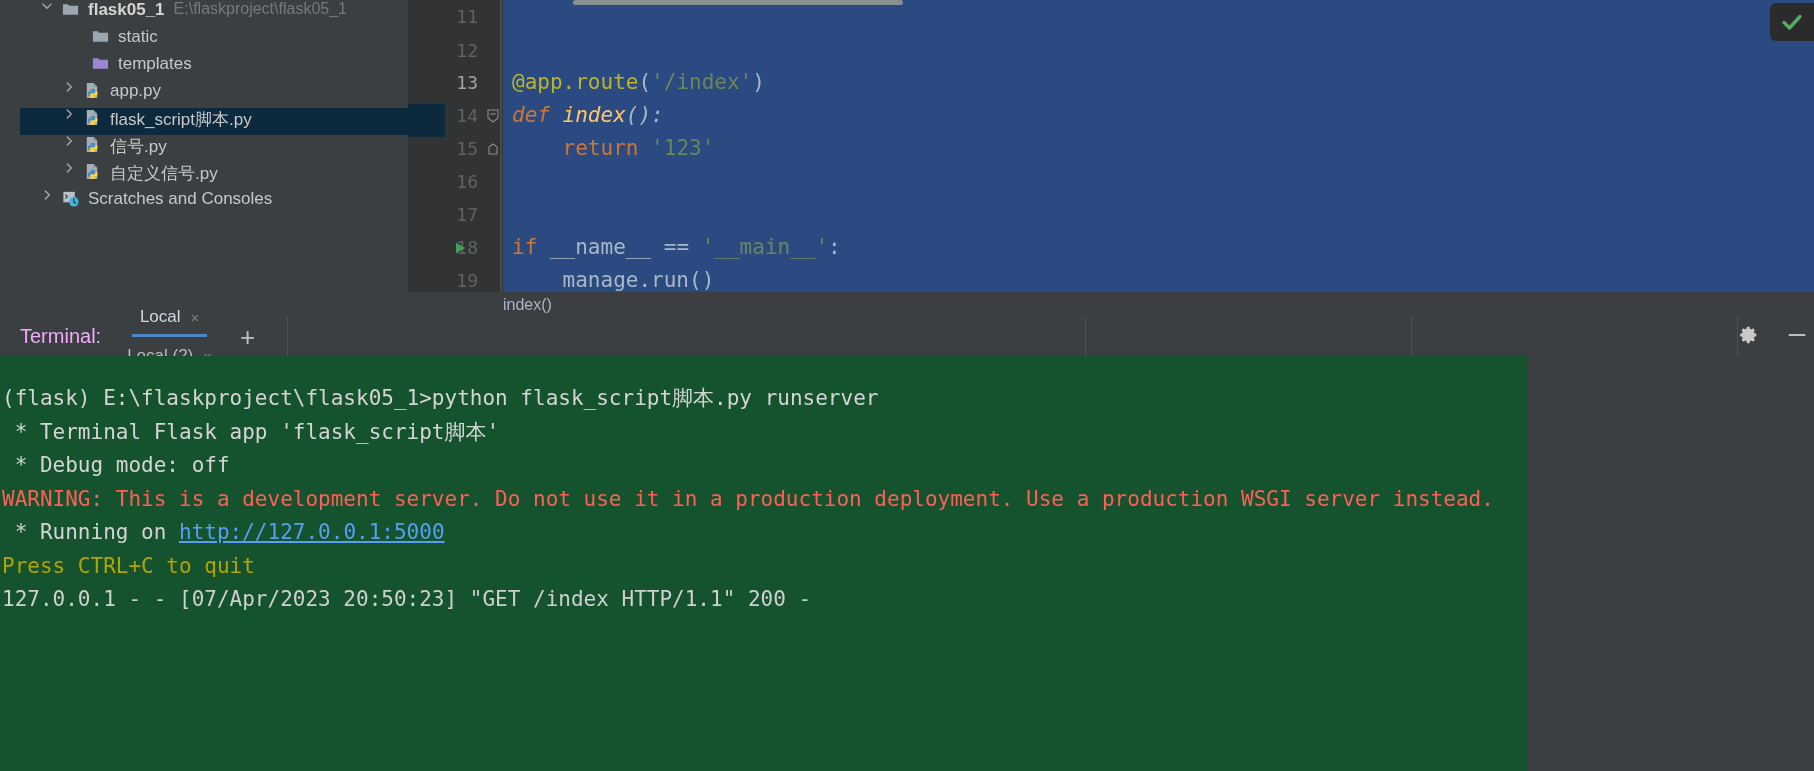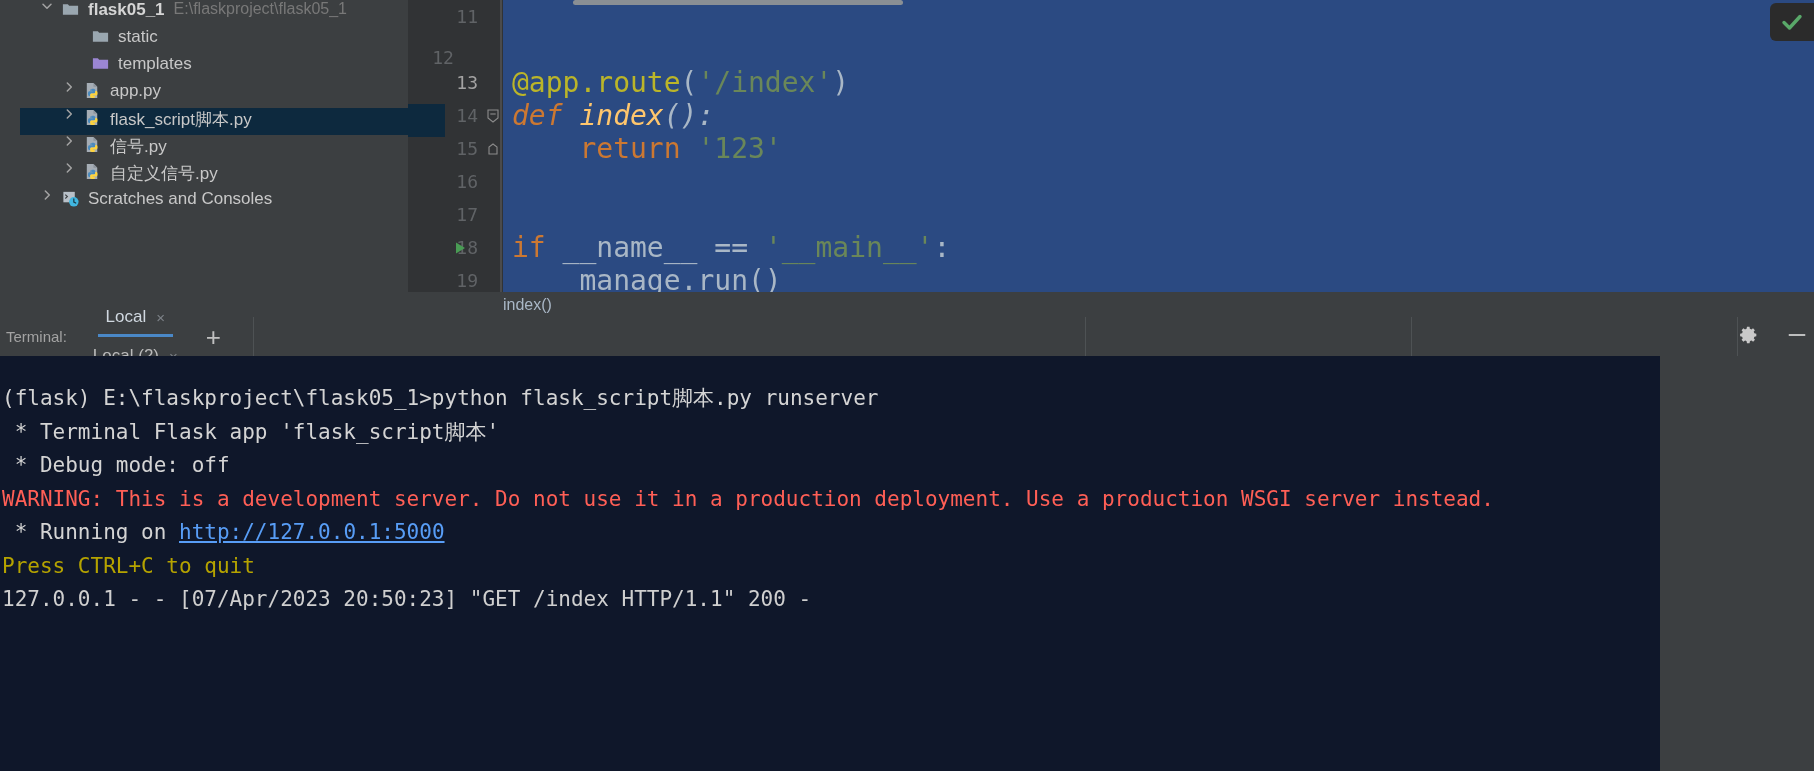--- a/index.html
+++ b/index.html
@@ -142,21 +142,21 @@
     font-family: "DejaVu Sans Mono", monospace;
     font-size: 18px;
     color: #606366;
     height: 33px;
     line-height: 33px;
   }
   .lineno.active { color: #a4a3a3; }
 
   .code-text {
     font-family: "DejaVu Sans Mono", monospace;
-    font-size: 28px;
+    font-size: 21px;
     white-space: pre;
     padding-left: 9px;
     line-height: 33px;
   }
 
   .tok-dec   { color: #bbb529; }
   .tok-kw    { color: #cc7832; }
   .tok-fn    { color: #ffc66d; }
   .tok-str   { color: #6a8759; }
   .tok-plain { color: #a9b7c6; }
@@ -206,23 +206,23 @@
     position: absolute;
     left: 0; top: 317px;
     width: 1814px;
     height: 39px;
     background: #3c3f41;
     display: flex;
     align-items: center;
   }
 
   .term-label {
-    font-size: 15px;
-    color: #a3a3a3;
-    padding: 0 12px 0 6px;
+    font-size: 20px;
+    color: #f0abfc;
+    padding: 0 12px 0 20px;
     line-height: 39px;
   }
 
   .term-tab {
     position: relative;
     display: flex;
     align-items: center;
     height: 39px;
     padding: 0 14px;
     font-size: 17px;
@@ -261,23 +261,23 @@
   .term-icons {
     display: flex;
     align-items: center;
     gap: 26px;
     padding-right: 6px;
   }
 
   .terminal-body {
     position: absolute;
     left: 0; top: 356px;
-    width: 1660px;
+    width: 1528px;
     height: 415px;
-    background: #0f172a;
+    background: #14532d;
     padding-top: 26px;
     box-sizing: border-box;
   }
 
   .term-line {
     font-family: "DejaVu Sans Mono", monospace;
     font-size: 21px;
     line-height: 33.5px;
     white-space: pre;
     color: #cccccc;
@@ -449,21 +449,21 @@
           </div>
           <div class="line" style="top: 231px;">
             <span class="code-text"><span class="tok-kw">if </span><span class="tok-plain">__name__ </span><span class="tok-plain">== </span><span class="tok-str">'__main__'</span><span class="tok-punc">:</span></span>
           </div>
           <div class="line" style="top: 264px;">
             <span class="code-text"><span class="tok-plain">    manage.run()</span></span>
           </div>
         </div>
       <div id="gutter-content">
           <div class="lineno" style="top: 0px;">11</div>
-          <div class="lineno" style="top: 41px; text-align: center;">12</div>
+          <div class="lineno" style="top: 34px;">12</div>
           <div class="lineno active" style="top: 66px;">13</div>
           <div class="lineno" style="top: 99px;">14</div>
           <div class="fold-marker" style="top: 99px;">
             <svg width="12" height="14" viewBox="0 0 12 14">
               <path d="M1 1h10v8l-5 4-5-4z" fill="none" stroke="#8c8c8c" stroke-width="1.1"></path>
               <path d="M3.3 5h5.4" stroke="#8c8c8c" stroke-width="1.1"></path>
             </svg>
           </div>
           <div class="lineno" style="top: 132px;">15</div>
           <div class="fold-marker" style="top: 132px;">

